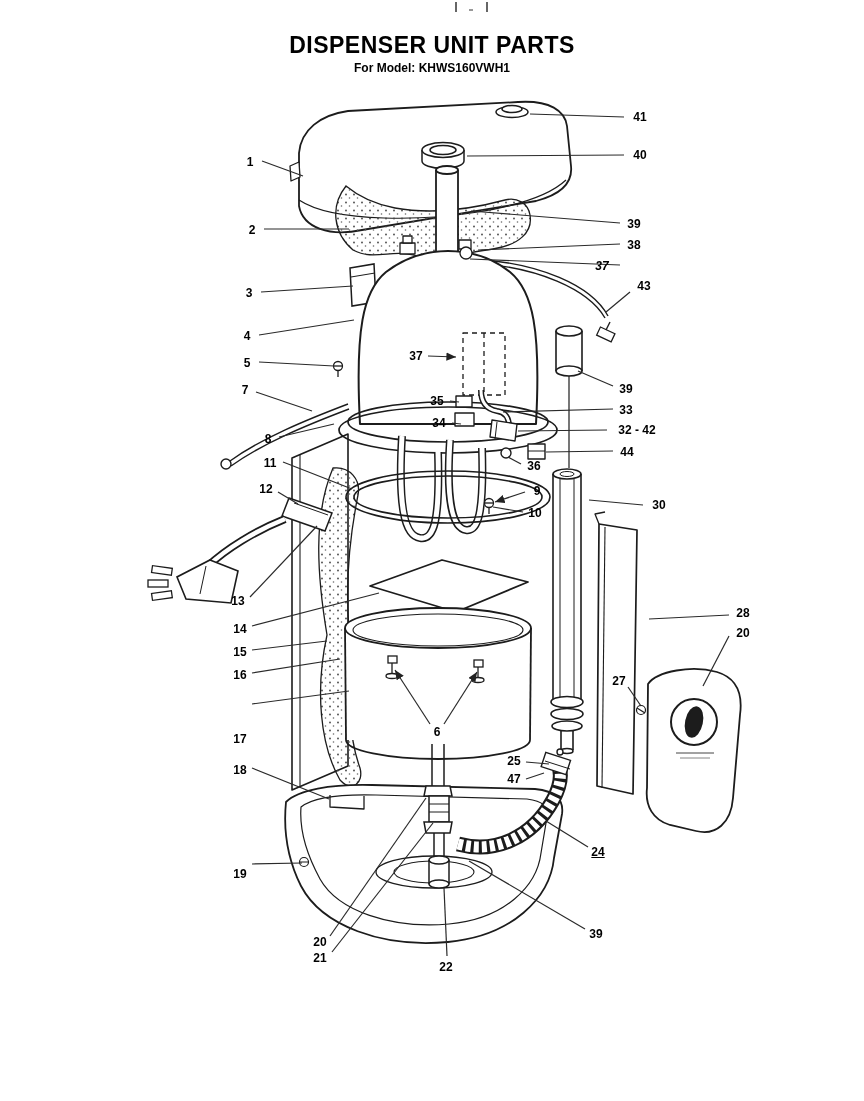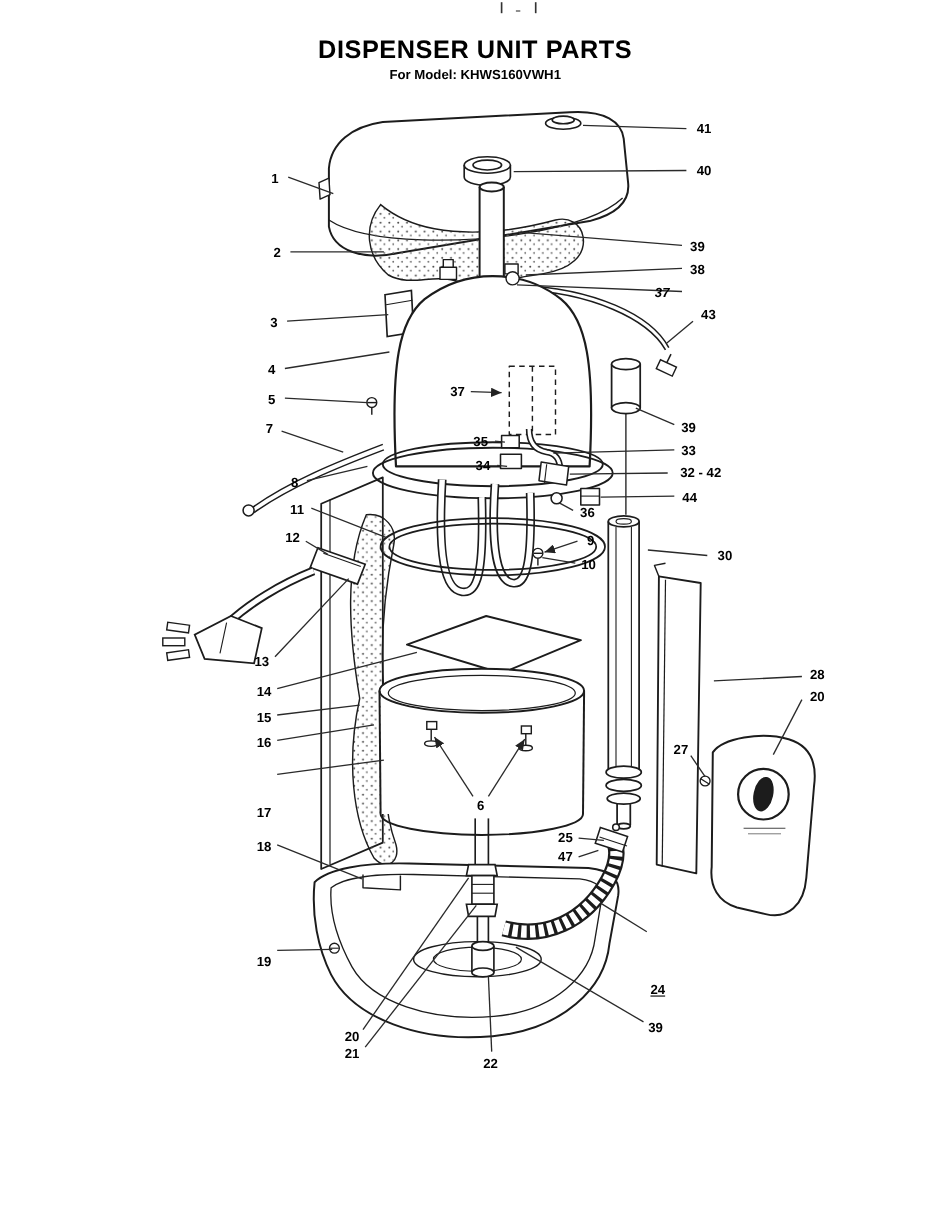--- a/index.html
+++ b/index.html
@@ -348,20 +348,20 @@
       <span class="callout" style="left: 240px; top: 629px;">14</span>
       <span class="callout" style="left: 743px; top: 633px;">20</span>
       <span class="callout" style="left: 240px; top: 652px;">15</span>
       <span class="callout" style="left: 240px; top: 675px;">16</span>
       <span class="callout" style="left: 619px; top: 681px;">27</span>
       <span class="callout" style="left: 240px; top: 707px; margin-top: 32px;">17</span>
       <span class="callout" style="left: 437px; top: 732px;">6</span>
       <span class="callout" style="left: 514px; top: 761px;">25</span>
       <span class="callout" style="left: 240px; top: 770px;">18</span>
       <span class="callout" style="left: 514px; top: 779px;">47</span>
-      <span class="callout" style="left: 598px; top: 900px; text-decoration: underline;">24</span>
+      <span class="callout" style="left: 598px; top: 852px; text-decoration: underline;">24</span>
       <span class="callout" style="left: 240px; top: 874px;">19</span>
       <span class="callout" style="left: 596px; top: 934px;">39</span>
       <span class="callout" style="left: 320px; top: 942px;">20</span>
       <span class="callout" style="left: 320px; top: 958px;">21</span>
       <span class="callout" style="left: 446px; top: 967px;">22</span>
     </div>
 </div>
 
 </body></html>

